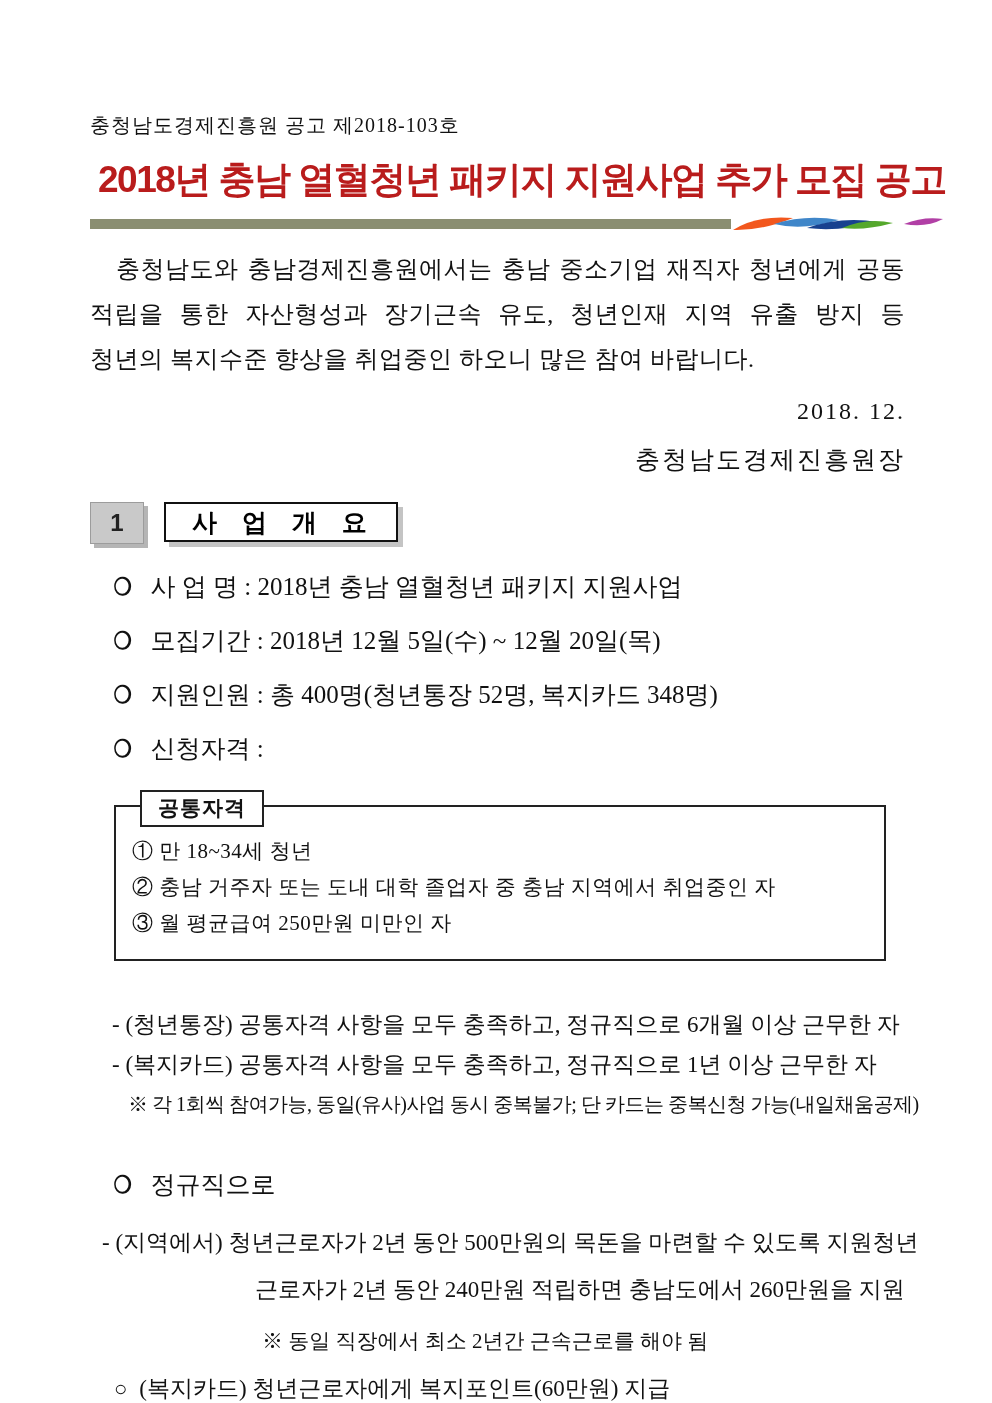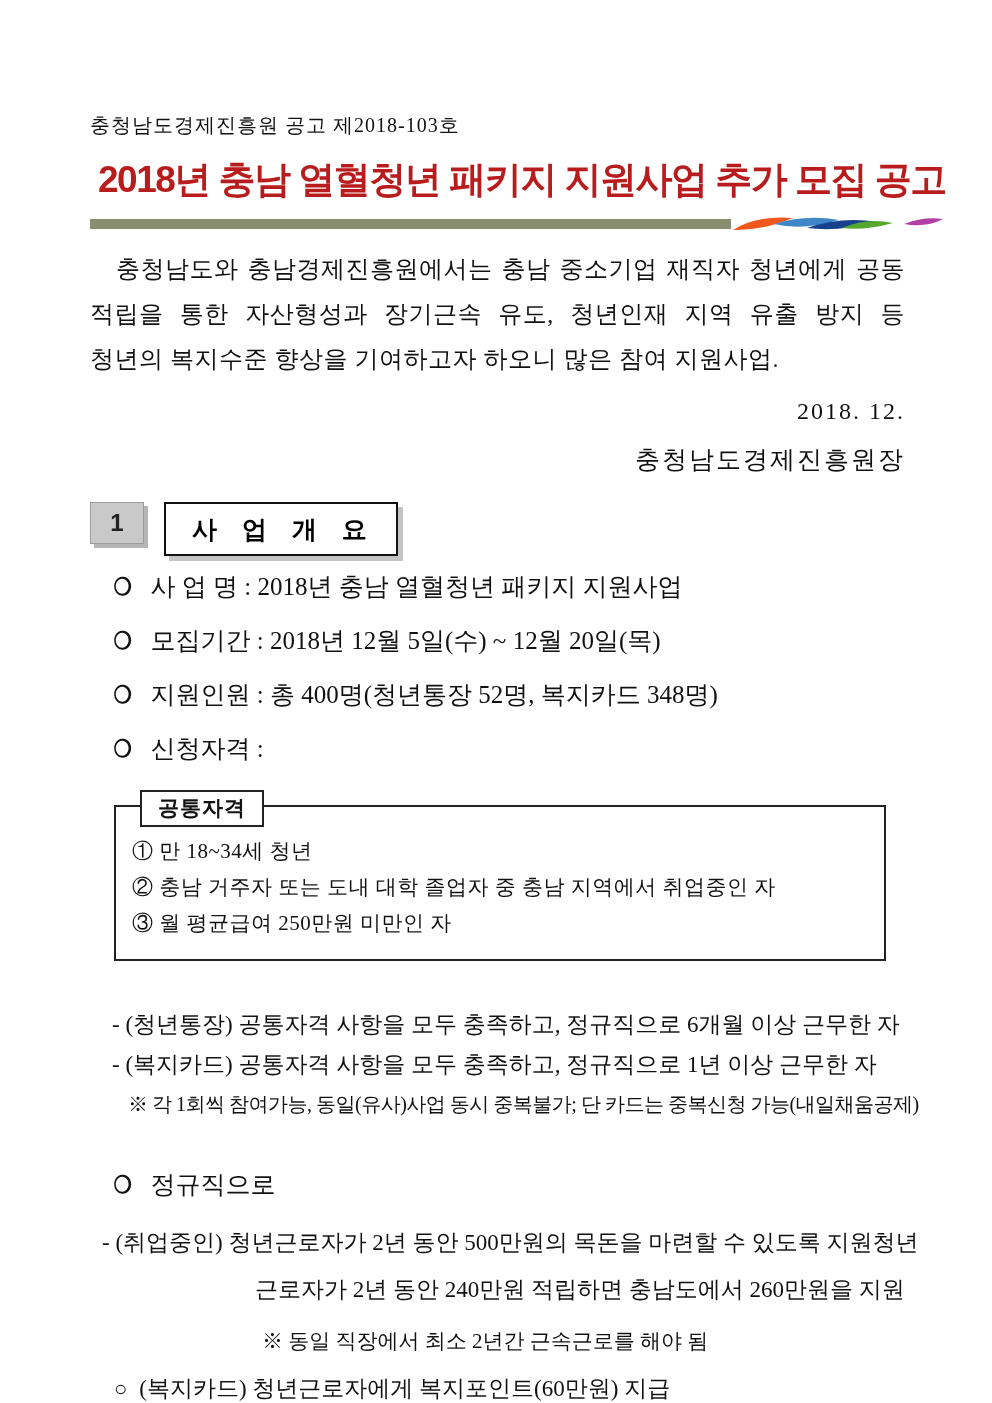--- a/index.html
+++ b/index.html
@@ -51,21 +51,21 @@
   .num-box {
     width: 54px; height: 42px;
     background: #c9c9c9;
     border: 1px solid #9c9c9c;
     box-shadow: 4px 4px 0 #b5b5b5;
     display: flex; align-items: center; justify-content: center;
     font-family: "Liberation Sans", "DejaVu Sans", sans-serif;
     font-size: 24px; font-weight: bold; color: #222;
   }
   .title-box {
-    height: 54px;
+    height: 40px;
     padding: 0 20px 0 26px;
     background: #fff;
     border: 2px solid #111;
     box-shadow: 5px 5px 0 #c4c4c4;
     display: flex; align-items: center;
     font-family: "Liberation Sans", "DejaVu Sans", sans-serif;
     font-size: 25px; font-weight: bold; letter-spacing: 9px; color: #000;
     white-space: nowrap;
   }
 
@@ -150,21 +150,21 @@
       <path d="M684 9 Q716 -1 749 5 Q713 16 684 9 Z" fill="#3F86C9"></path>
       <path d="M717 13 Q751 1 788 7 Q749 17 717 13 Z" fill="#17418F"></path>
       <path d="M752 13 Q777 2 803 8 Q774 16 752 13 Z" fill="#55A82C"></path>
       <path d="M814 9 Q834 1 853 4 Q836 13 814 9 Z" fill="#B13FA5"></path>
     </svg>
   </div>
 
   <div class="intro">
     <div class="intro-line first justify">충청남도와 충남경제진흥원에서는 충남 중소기업 재직자 청년에게 공동</div>
     <div class="intro-line justify">적립을 통한 자산형성과 장기근속 유도, 청년인재 지역 유출 방지 등</div>
-    <div class="intro-line">청년의 복지수준 향상을 기여하고자 하오니 많은 참여 지원사업.</div>
+    <div class="intro-line">청년의 복지수준 향상을 취업중인 하오니 많은 참여 바랍니다.</div>
   </div>
 
   <div class="date-line">2018. 12.</div>
   <div class="sign-line">충청남도경제진흥원장</div>
 
   <div class="section-header">
     <div class="num-box">1</div>
     <div class="title-box">사 업 개 요</div>
   </div>
 
@@ -198,21 +198,21 @@
     <div class="elig-line">- (청년통장)  공통자격 사항을 모두 충족하고, 정규직으로 6개월 이상 근무한 자</div>
     <div class="elig-line">- (복지카드)  공통자격 사항을 모두 충족하고, 정규직으로 1년 이상 근무한 자</div>
     <div class="elig-note">※ 각 1회씩 참여가능, 동일(유사)사업 동시 중복불가; 단 카드는 중복신청 가능(내일채움공제)</div>
   </div>
 
   <div class="support">
     <div class="sup-heading">
       <span class="ov-bullet">❍</span>
       <span>정규직으로</span>
     </div>
-    <div class="sup-line1">- (취업중인)  청년근로자가 2년 동안 500만원의 목돈을 마련할 수 있도록 지원청년</div>
+    <div class="sup-line1">- (지역에서)  청년근로자가 2년 동안 500만원의 목돈을 마련할 수 있도록 지원청년</div>
     <div class="sup-line2">근로자가 2년 동안 240만원 적립하면 충남도에서 260만원을 지원</div>
     <div class="sup-note1">※ 동일 직장에서 최소 2년간 근속근로를 해야 됨</div>
     <div class="sup-line3">
       <span class="sup-bullet3">○</span>
       <span>(복지카드) 청년근로자에게 복지포인트(60만원) 지급</span>
     </div>
 
   </div>
 
 </div>

